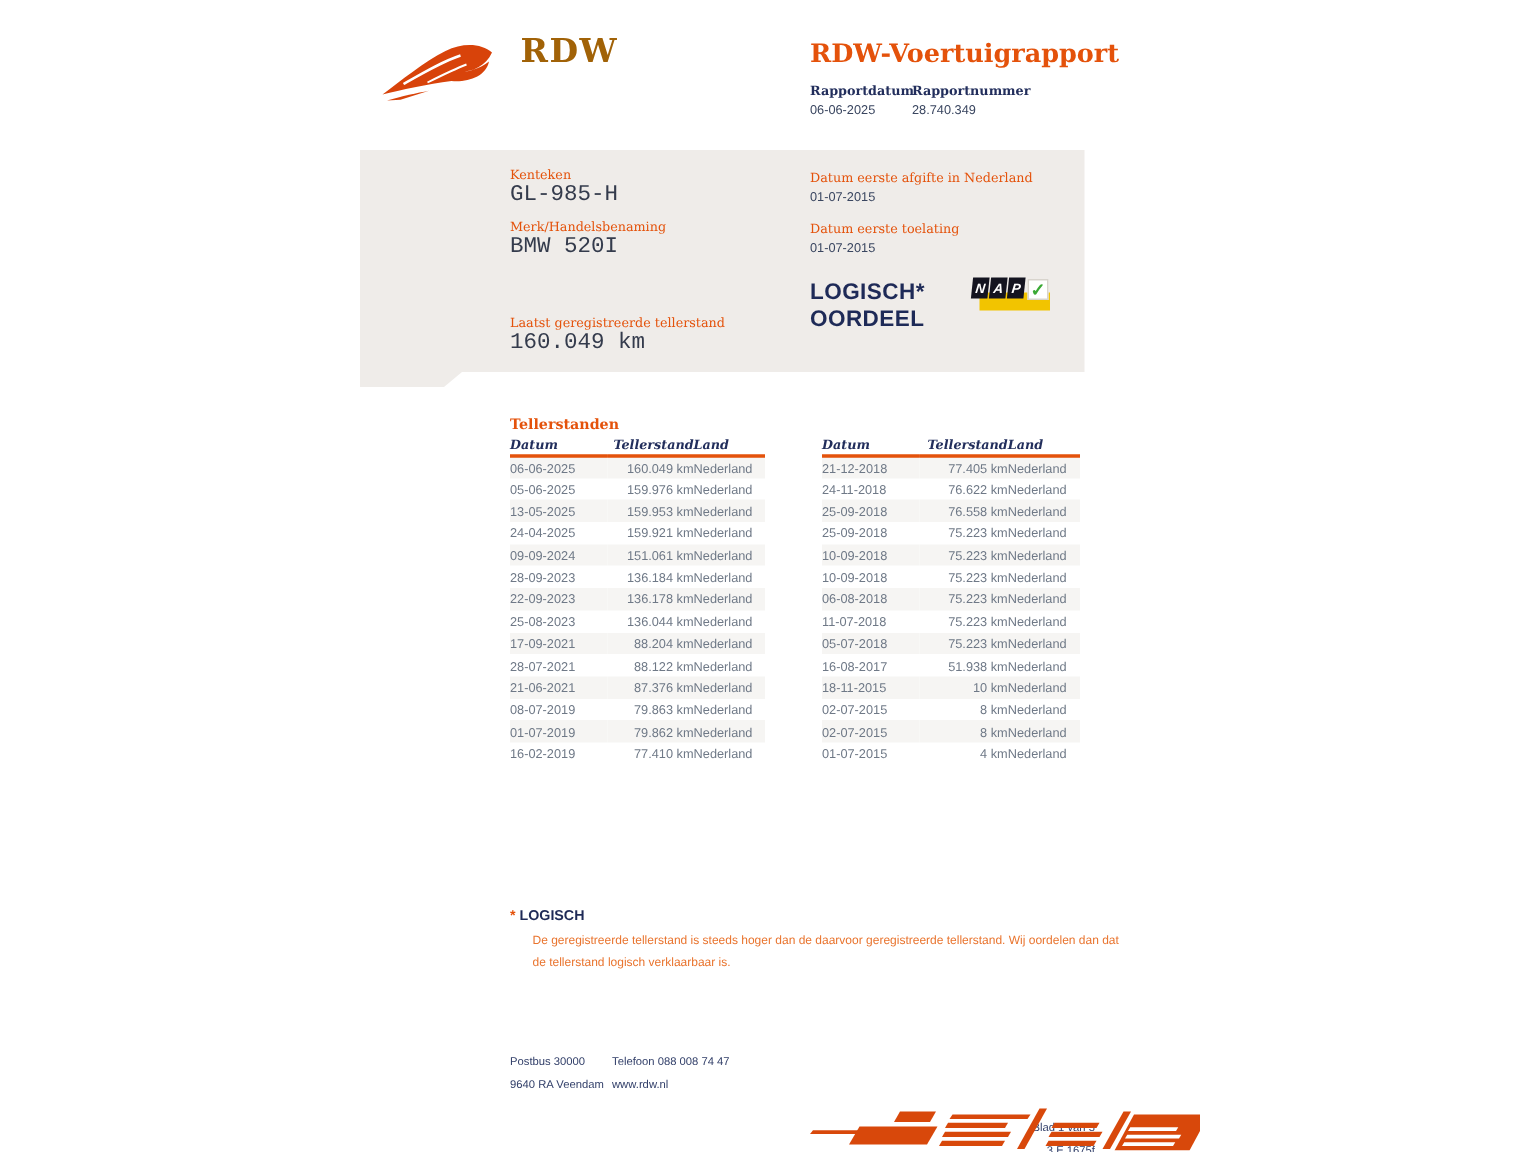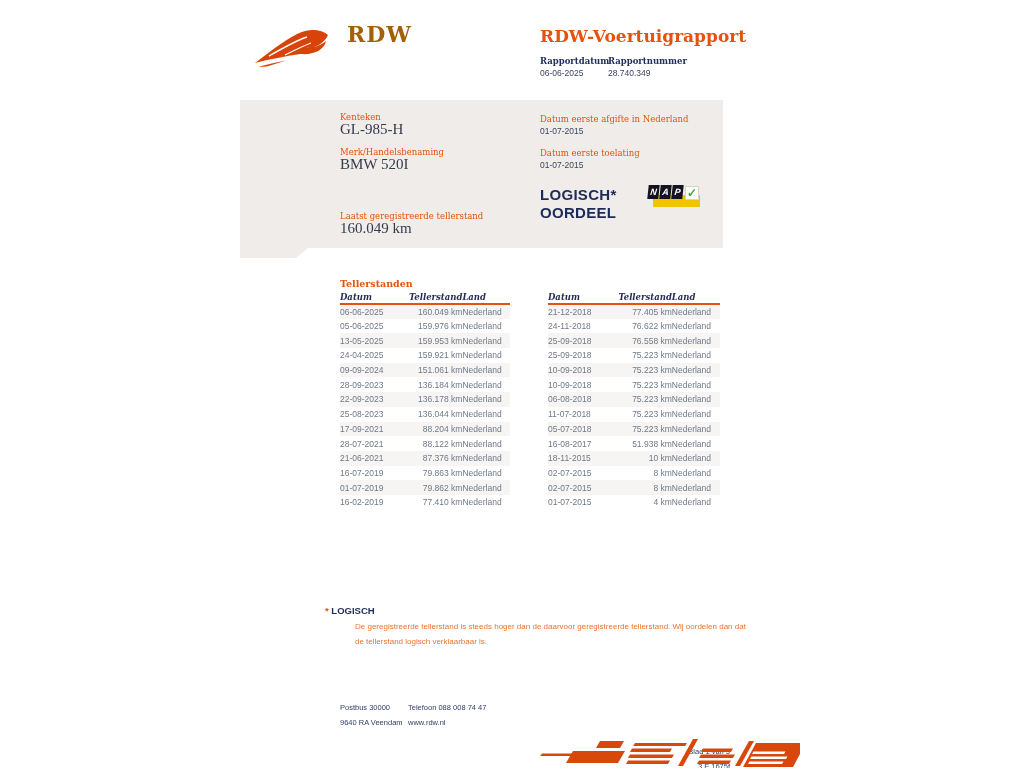--- a/index.html
+++ b/index.html
@@ -28,21 +28,21 @@
   .lbl-o{font-family:"DejaVu Serif", serif;font-weight:normal;font-size:8.5px;color:var(--orange);}
   .val-sm{font-size:8.5px;color:#3A4660;}
   .hdr-meta1{left:540px;top:56px;} .hdr-meta2{left:608px;top:56px;}
   .hdr-val1{left:540px;top:68px;} .hdr-val2{left:608px;top:68px;}
 
   
   .graybox{left:240px;top:100px;width:483px;height:148px;background:var(--graybox);}
   .graybox::after{content:"";position:absolute;left:0;top:148px;width:68px;height:10px;
     background:var(--graybox);clip-path:polygon(0 0,68px 0,56px 100%,0 100%);}
   .box-l{left:340px;} .box-r{left:540px;}
-  .serif-val{font-family:Liberation Serif, serif;font-size:15px;color:#343B4C;}
+  .serif-val{font-family:Liberation Mono, monospace;font-size:15px;color:#343B4C;}
   .oordeel{left:540px;top:186px;font-size:15px;font-weight:bold;color:#1E2A57;
     line-height:18px;letter-spacing:.3px;}
 
   
   .nap{left:648px;top:185px;width:52px;height:24px;}
   .nap-yellow{position:absolute;left:5px;top:10px;width:47px;height:12px;background:var(--yellow);}
   .nap-letters{position:absolute;left:0;top:0;display:flex;gap:1px;}
   .nap-box{width:11px;height:14px;background:#141420;color:#fff;font-size:9px;font-weight:bold;
     font-style:italic;display:flex;align-items:center;justify-content:center;transform:skewX(-6deg);}
   .nap-check{position:absolute;left:37px;top:1px;width:14px;height:14px;background:#fff;
@@ -58,21 +58,21 @@
   .tbl-right{left:548px;width:172px;}
   .tbl th{font-family:"DejaVu Serif", serif;font-size:8.5px;color:var(--navy);
     border-bottom:2px solid var(--orange);height:13px;padding:0;font-style:italic;}
   .tbl td{font-size:8.5px;color:var(--muted);height:14.7px;padding:0;white-space:nowrap;}
   .tbl .c1{width:38%;text-align:left;}
   .tbl .c2{width:34%;text-align:right;}
   .tbl .c3{width:28%;text-align:left;}
   .tbl tbody tr:nth-child(odd){background:var(--rowalt);}
 
   
-  .footnote-title{left:325px;top:605px;font-size:9.5px;font-weight:bold;color:#1E2A57;text-align:center;}
+  .footnote-title{left:340px;top:605px;font-size:9.5px;font-weight:bold;color:#1E2A57;text-align:center;}
   .footnote-title .star{color:var(--orange);}
   .footnote-text{left:355px;top:620px;width:392px;font-size:8px;line-height:14.5px;color:#E9742E;}
 
   
   .foot{font-size:7.5px;color:#33406A;line-height:15px;}
   .foot-a{left:340px;top:700px;}
   .foot-b{left:408px;top:700px;}
   .foot-c{right:294px;top:700px;text-align:right;margin-top:44px;}
   .bottom-graphic{left:538px;top:737px;width:262px;height:30px;overflow:hidden;}
 </style>
@@ -182,21 +182,21 @@
         <td class="c1">28-07-2021</td>
         <td class="c2">88.122 km</td>
         <td class="c3">Nederland</td>
       </tr>
       <tr>
         <td class="c1">21-06-2021</td>
         <td class="c2">87.376 km</td>
         <td class="c3">Nederland</td>
       </tr>
       <tr>
-        <td class="c1">16-07-2019</td>
+        <td class="c1">08-07-2019</td>
         <td class="c2">79.863 km</td>
         <td class="c3">Nederland</td>
       </tr>
       <tr>
         <td class="c1">01-07-2019</td>
         <td class="c2">79.862 km</td>
         <td class="c3">Nederland</td>
       </tr>
       <tr>
         <td class="c1">16-02-2019</td>

